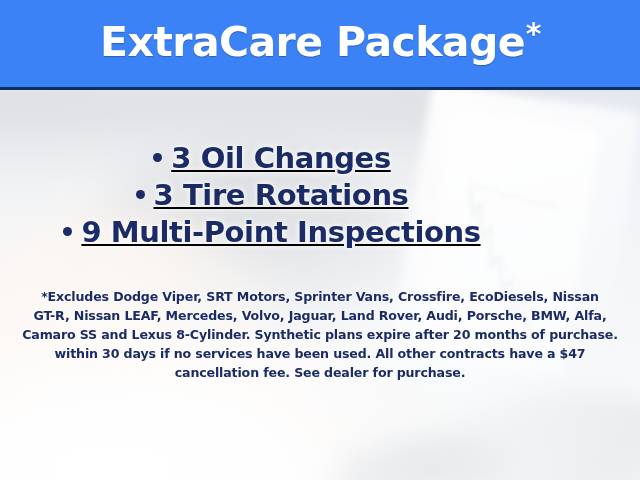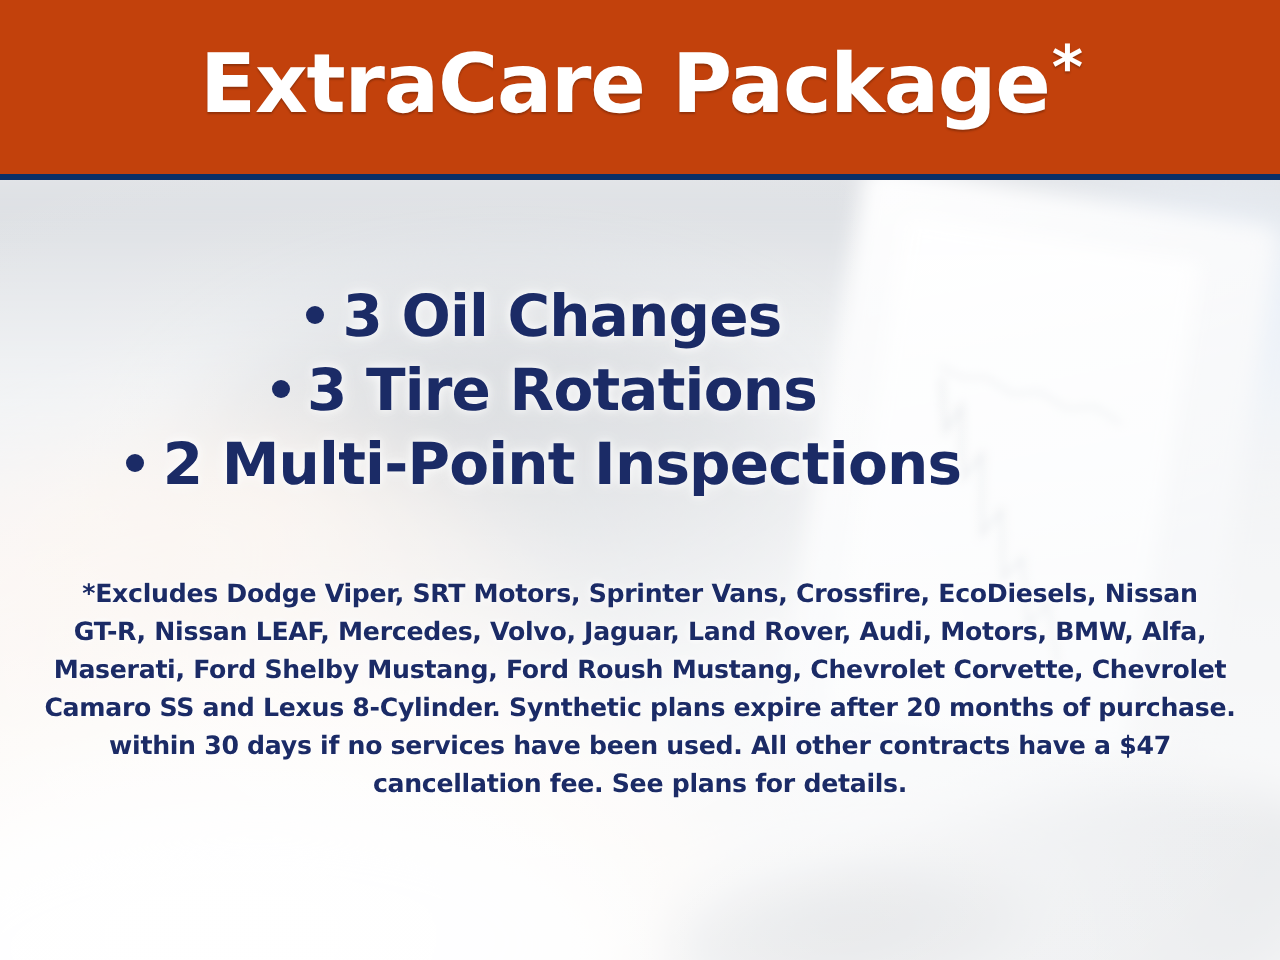--- a/index.html
+++ b/index.html
@@ -131,21 +131,21 @@
     background: radial-gradient(ellipse at 38% 62%, rgba(255,255,255,.42) 0%, rgba(255,255,255,.08) 58%, rgba(255,255,255,0) 82%);
   }
 
   
   .header-banner {
     position: absolute;
     left: 0;
     top: 0;
     width: 640px;
     height: 90px;
-    background: #c2410c;
+    background: #3b82f6;
     border-bottom: 3px solid #0a2f66;
     box-sizing: border-box;
     display: flex;
     align-items: center;
     justify-content: center;
     z-index: 5;
   }
   .header-title {
     color: #ffffff;
     font-family: "DejaVu Sans", sans-serif;
@@ -168,20 +168,21 @@
   }
 
   
   .benefits {
     position: absolute;
     left: 0;
     top: 140px;
     width: 544px;
     z-index: 6;
     text-align: center;
+    text-decoration: underline;
   }
   .benefit-line {
     color: #1b2b66;
     font-family: "DejaVu Sans", sans-serif;
     font-weight: bold;
     font-size: 29px;
     line-height: 37px;
     letter-spacing: -0.4px;
     white-space: nowrap;
     text-shadow: 0 0 4px rgba(255,255,255,.85), 0 0 9px rgba(255,255,255,.7);
@@ -245,25 +246,24 @@
   <div class="bg-veil"></div>
   <div class="bg-veil2"></div>
 
   <div class="header-banner">
     <div class="header-title"><span>ExtraCare Package</span><span class="asterisk">*</span></div>
   </div>
 
   <div class="benefits">
     <div class="benefit-line"><span class="dot"></span><span>3 Oil Changes</span></div>
     <div class="benefit-line"><span class="dot"></span><span>3 Tire Rotations</span></div>
-    <div class="benefit-line"><span class="dot"></span><span>2 Multi-Point Inspections</span></div>
+    <div class="benefit-line"><span class="dot"></span><span>9 Multi-Point Inspections</span></div>
   </div>
 
   <div class="disclaimer">
     <div class="disclaimer-line">*Excludes Dodge Viper, SRT Motors, Sprinter Vans, Crossfire, EcoDiesels, Nissan</div>
-    <div class="disclaimer-line">GT-R, Nissan LEAF, Mercedes, Volvo, Jaguar, Land Rover, Audi, Motors, BMW, Alfa,</div>
-    <div class="disclaimer-line">Maserati, Ford Shelby Mustang, Ford Roush Mustang, Chevrolet Corvette, Chevrolet</div>
+    <div class="disclaimer-line">GT-R, Nissan LEAF, Mercedes, Volvo, Jaguar, Land Rover, Audi, Porsche, BMW, Alfa,</div>
     <div class="disclaimer-line">Camaro SS and Lexus 8-Cylinder. Synthetic plans expire after 20 months of purchase.</div>
     <div class="disclaimer-line">within 30 days if no services have been used. All other contracts have a $47</div>
-    <div class="disclaimer-line">cancellation fee. See plans for details.</div>
+    <div class="disclaimer-line">cancellation fee. See dealer for purchase.</div>
   </div>
 
 </div>
 
 </body></html>

